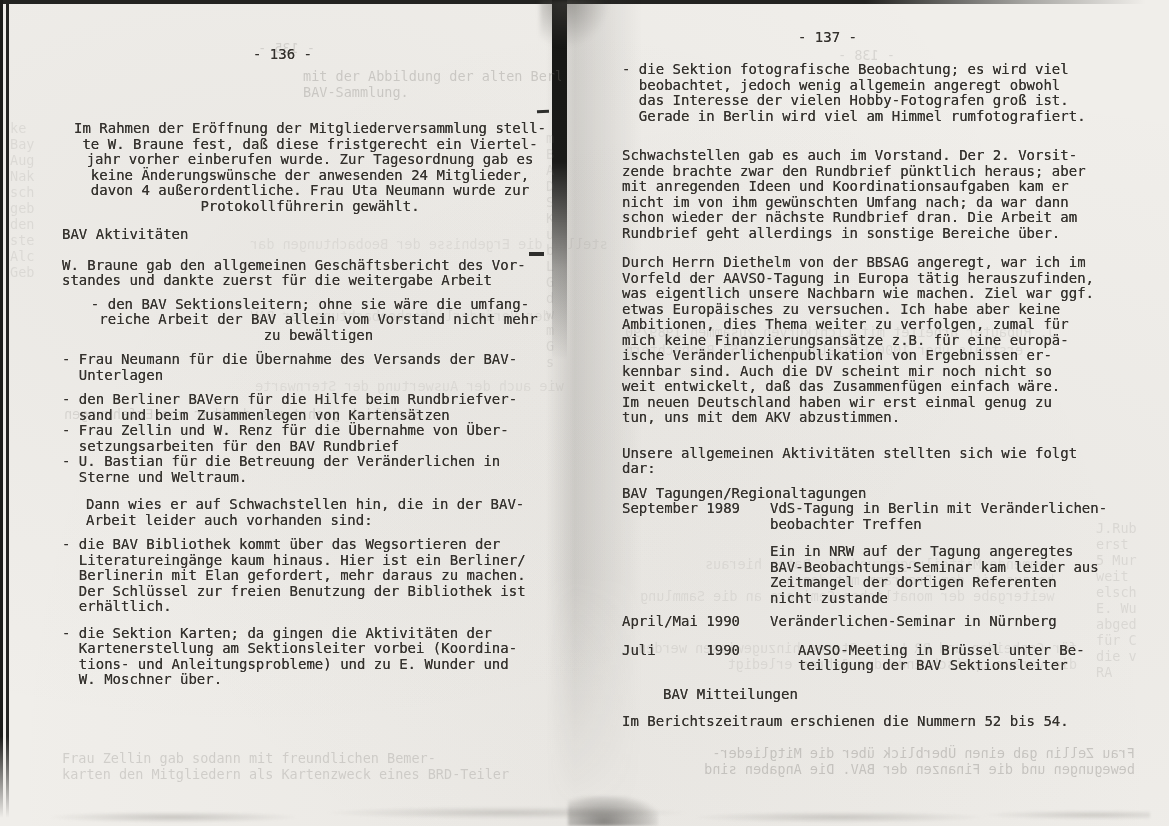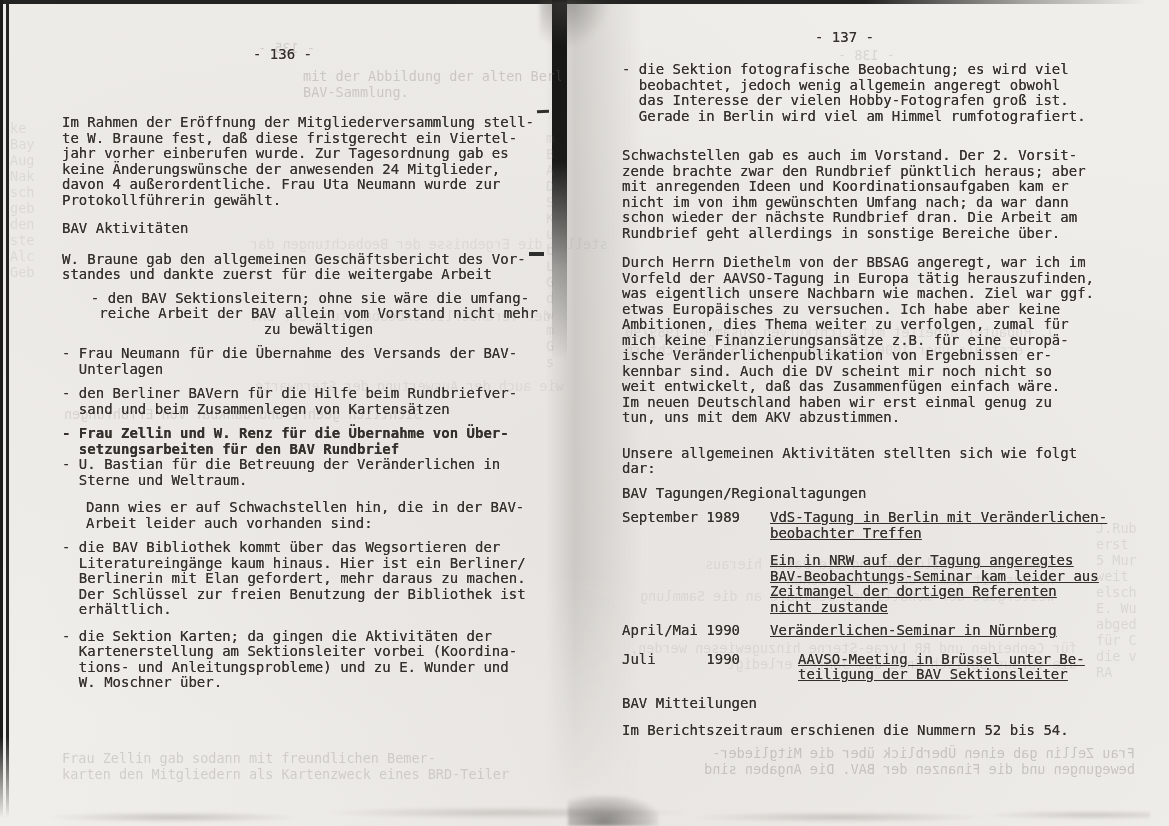--- a/index.html
+++ b/index.html
@@ -42,21 +42,21 @@
   .page-text{position:absolute;color:#34312d;font-size:14px;line-height:15.5px;
     text-shadow:0 0 0.5px rgba(52,49,45,0.85);z-index:2;}
   .pagenum{position:absolute;color:#34312d;font-size:14px;
     text-shadow:0 0 0.5px rgba(52,49,45,0.85);z-index:2;white-space:pre;}
   .doc-title{position:absolute;color:#34312d;font-size:14px;white-space:pre;z-index:2;
     text-shadow:0 0 0.5px rgba(52,49,45,0.85);
     text-decoration:underline;text-decoration-thickness:1.5px;text-underline-offset:4px;}
   .block{white-space:pre;}
   .block.row{display:grid;grid-template-columns:148px 1fr;}
   .block.row .date{white-space:pre;}
-  .block.row .desc{white-space:pre;text-decoration:underline;}
+  .block.row .desc{white-space:pre;}
 
   
   .bleed{position:absolute;color:#7b7874;font-size:13.5px;line-height:16px;white-space:pre;
     filter:blur(0.4px);z-index:1;pointer-events:none;}
   .bleed.m{transform:scaleX(-1);}
 </style>
 </head>
 <body>
 
 <div class="scan">
@@ -124,54 +124,54 @@
 elsch
 E. Wu
 abged
 für C
 die v
 RA</div>
     </div>
 
   <div class="pagenum" style="left:253px;top:46px">- 136 -</div>
   <div id="left-blocks" class="page-text" style="left:62px;top:103px;width:496px">
-      <div class="block para" style="margin-top: 12px;">Im Rahmen der Eröffnung der Mitgliederversammlung stell-
+      <div class="block para" style="margin-top: 18px; text-align: center;">Im Rahmen der Eröffnung der Mitgliederversammlung stell-
 te W. Braune fest, daß diese fristgerecht ein Viertel-
 jahr vorher einberufen wurde. Zur Tagesordnung gab es
 keine Änderungswünsche der anwesenden 24 Mitglieder,
 davon 4 außerordentliche. Frau Uta Neumann wurde zur
 Protokollführerin gewählt.</div>
       <div class="block heading" style="margin-top: 13px;">BAV Aktivitäten</div>
       <div class="block para" style="margin-top: 15px;">W. Braune gab den allgemeinen Geschäftsbericht des Vor-
 standes und dankte zuerst für die weitergabe Arbeit</div>
       <div class="block list" style="margin-top: 8px; text-align: center;">- den BAV Sektionsleitern; ohne sie wäre die umfang-
   reiche Arbeit der BAV allein vom Vorstand nicht mehr
   zu bewältigen</div>
       <div class="block list" style="margin-top: 9px;">- Frau Neumann für die Übernahme des Versands der BAV-
   Unterlagen</div>
       <div class="block list" style="margin-top: 9px;">- den Berliner BAVern für die Hilfe beim Rundbriefver-
   sand und beim Zusammenlegen von Kartensätzen</div>
-      <div class="block list" style="margin-top: 9px; font-weight: bold;">- Frau Zellin und W. Renz für die Übernahme von Über-
+      <div class="block list" style="">- Frau Zellin und W. Renz für die Übernahme von Über-
   setzungsarbeiten für den BAV Rundbrief</div>
       <div class="block list" style="margin-top: 0;">- U. Bastian für die Betreuung der Veränderlichen in
   Sterne und Weltraum.</div>
       <div class="block para" style="margin-top: 12px; margin-left: 24px;">Dann wies er auf Schwachstellen hin, die in der BAV-
 Arbeit leider auch vorhanden sind:</div>
       <div class="block list" style="margin-top: 9px;">- die BAV Bibliothek kommt über das Wegsortieren der
   Literatureingänge kaum hinaus. Hier ist ein Berliner/
   Berlinerin mit Elan gefordert, mehr daraus zu machen.
   Der Schlüssel zur freien Benutzung der Bibliothek ist
   erhältlich.</div>
       <div class="block list" style="margin-top: 11px;">- die Sektion Karten; da gingen die Aktivitäten der
   Kartenerstellung am Sektionsleiter vorbei (Koordina-
   tions- und Anleitungsprobleme) und zu E. Wunder und
   W. Moschner über.</div>
     </div>
 
-  <div class="pagenum" style="left:815px;top:29px">- 137 -</div>
+  <div class="pagenum" style="left:798px;top:29px">- 137 -</div>
   <div id="right-blocks" class="page-text" style="left:622px;top:62px;width:500px">
       <div class="block list" style="margin-top: 0px;">- die Sektion fotografische Beobachtung; es wird viel
   beobachtet, jedoch wenig allgemein angeregt obwohl
   das Interesse der vielen Hobby-Fotografen groß ist.
   Gerade in Berlin wird viel am Himmel rumfotografiert.</div>
       <div class="block para" style="margin-top: 24px;">Schwachstellen gab es auch im Vorstand. Der 2. Vorsit-
 zende brachte zwar den Rundbrief pünktlich heraus; aber
 mit anregenden Ideen und Koordinationsaufgaben kam er
 nicht im von ihm gewünschten Umfang nach; da war dann
 schon wieder der nächste Rundbrief dran. Die Arbeit am
@@ -183,26 +183,26 @@
 Ambitionen, dies Thema weiter zu verfolgen, zumal für
 mich keine Finanzierungsansätze z.B. für eine europä-
 ische Veränderlichenpublikation von Ergebnissen er-
 kennbar sind. Auch die DV scheint mir noch nicht so
 weit entwickelt, daß das Zusammenfügen einfach wäre.
 Im neuen Deutschland haben wir erst einmal genug zu
 tun, uns mit dem AKV abzustimmen.</div>
       <div class="block para" style="margin-top: 20px;">Unsere allgemeinen Aktivitäten stellten sich wie folgt
 dar:</div>
       <div class="block heading" style="margin-top: 9px;">BAV Tagungen/Regionaltagungen</div>
-      <div class="block row" style="margin-top: 9px;"><span class="date">September 1989</span><span class="desc">VdS-Tagung in Berlin mit Veränderlichen-
+      <div class="block row" style=""><span class="date">September 1989</span><span class="desc">VdS-Tagung in Berlin mit Veränderlichen-
 beobachter Treffen</span></div>
       <div class="block row" style="margin-top: 12px;"><span class="date"></span><span class="desc">Ein in NRW auf der Tagung angeregtes
 BAV-Beobachtungs-Seminar kam leider aus
 Zeitmangel der dortigen Referenten
 nicht zustande</span></div>
       <div class="block row" style="margin-top: 8px;"><span class="date">April/Mai 1990</span><span class="desc">Veränderlichen-Seminar in Nürnberg</span></div>
       <div class="block row" style="margin-top: 13px; gap: 28px;"><span class="date">Juli      1990</span><span class="desc">AAVSO-Meeting in Brüssel unter Be-
 teiligung der BAV Sektionsleiter</span></div>
-      <div class="block heading" style="margin-top: 13px;">BAV Mitteilungen</div>
+      <div class="block heading" style="margin-top: 13px; margin-left: 41px;">BAV Mitteilungen</div>
       <div class="block para" style="margin-top: 12px;">Im Berichtszeitraum erschienen die Nummern 52 bis 54.</div>
     </div>
 
 </div>
 
 </body></html>

